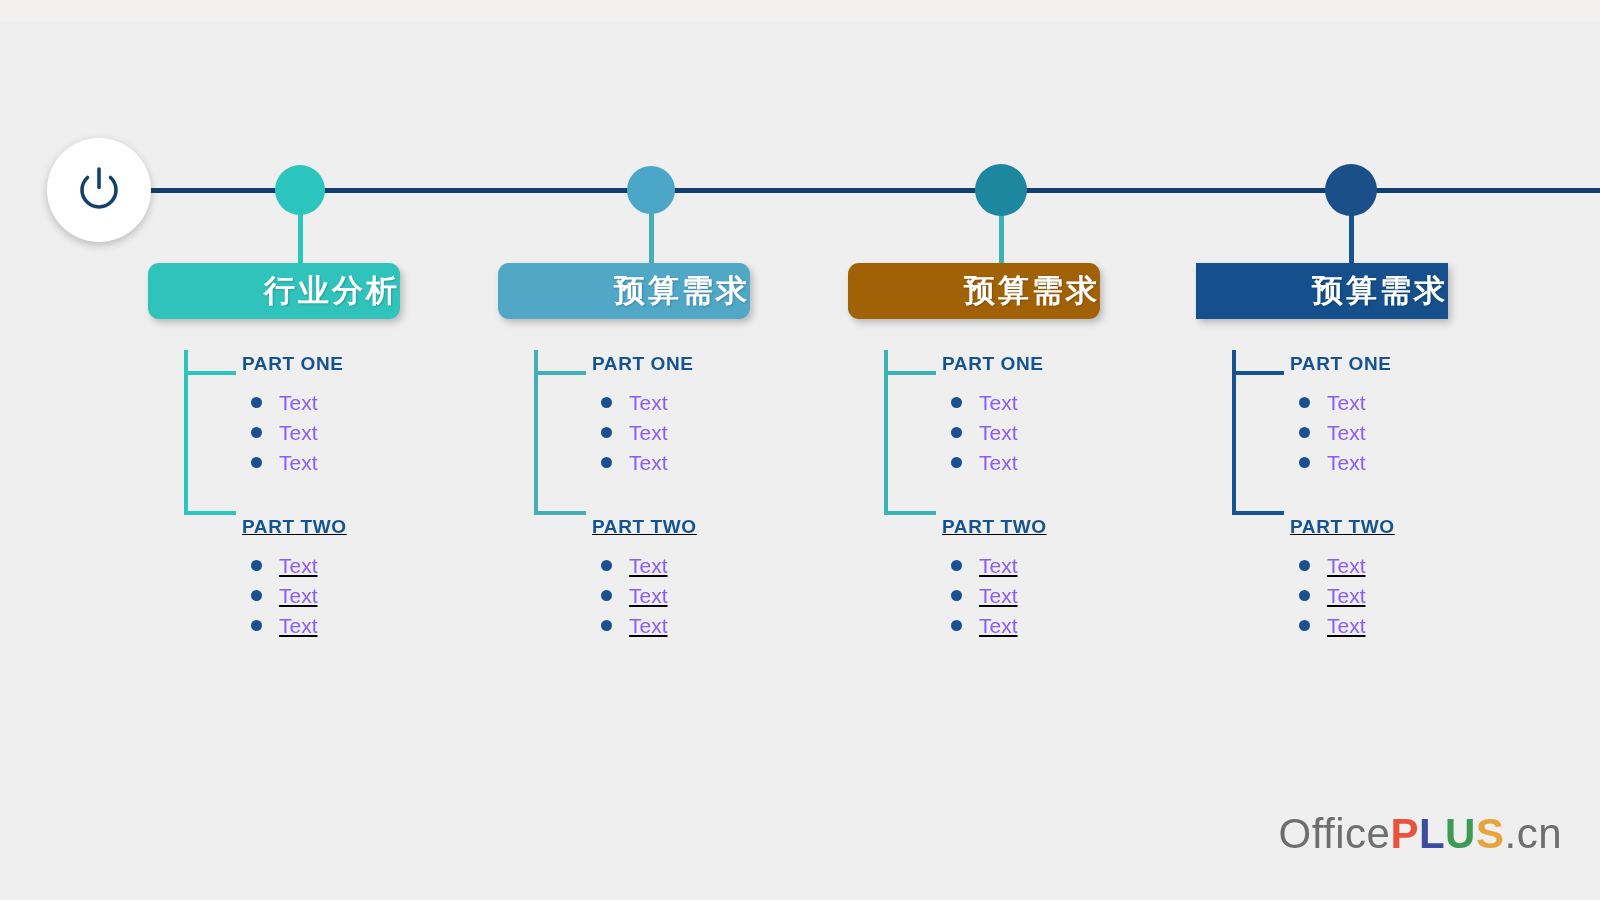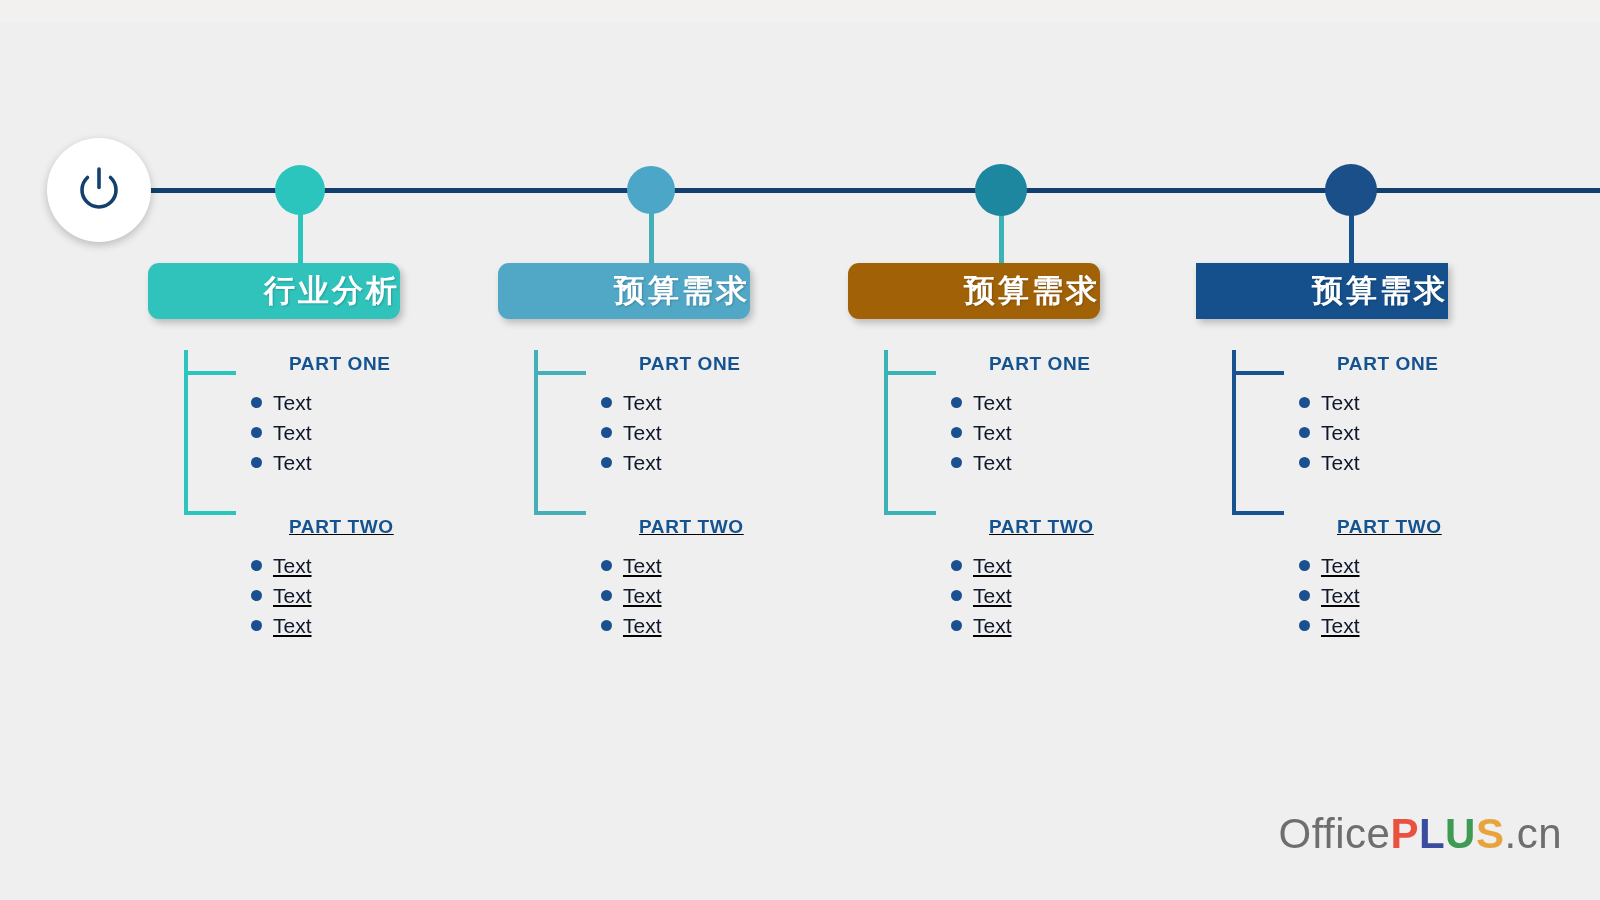--- a/index.html
+++ b/index.html
@@ -145,39 +145,38 @@
     width: 240px;
   }
   .part-title {
     color: #14538f;
     font-size: 19px;
     font-weight: 700;
     letter-spacing: 0.6px;
     font-family: "Liberation Sans", sans-serif;
     line-height: 1;
     margin-bottom: 14px;
-    margin-left: 47px;
   }
   .part-block.second { margin-top: 40px; text-decoration: underline; }
   .bullet-row {
     display: flex;
     align-items: center;
     height: 30px;
     margin-left: 9px;
   }
   .bullet-dot {
     width: 11px;
     height: 11px;
     border-radius: 50%;
     background: #1b5090;
     flex: 0 0 auto;
   }
   .bullet-label {
-    margin-left: 11px;
-    color: #0f172a;
+    margin-left: 17px;
+    color: #8b5cf6;
     font-size: 21px;
     font-family: "Liberation Sans", sans-serif;
     line-height: 1;
     text-align: right;
   }
 
   
   .logo {
     position: absolute;
     right: 38px;

